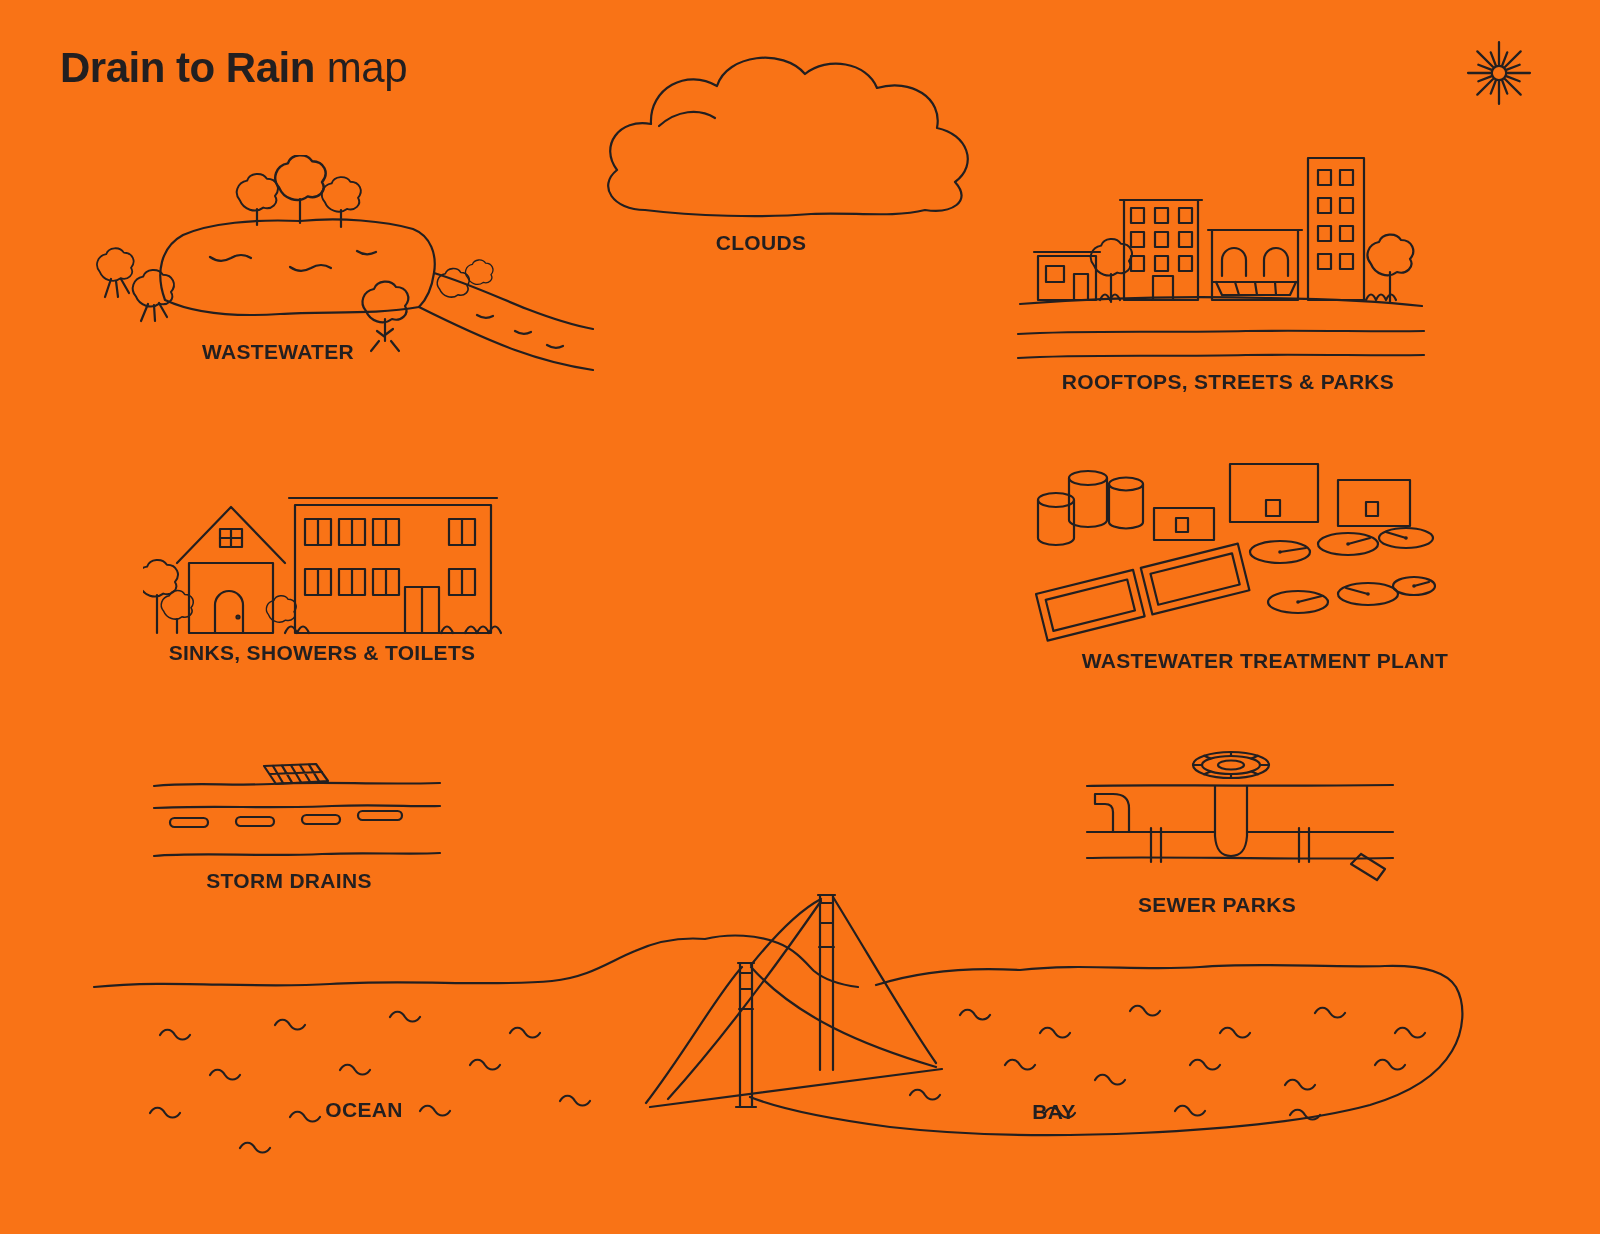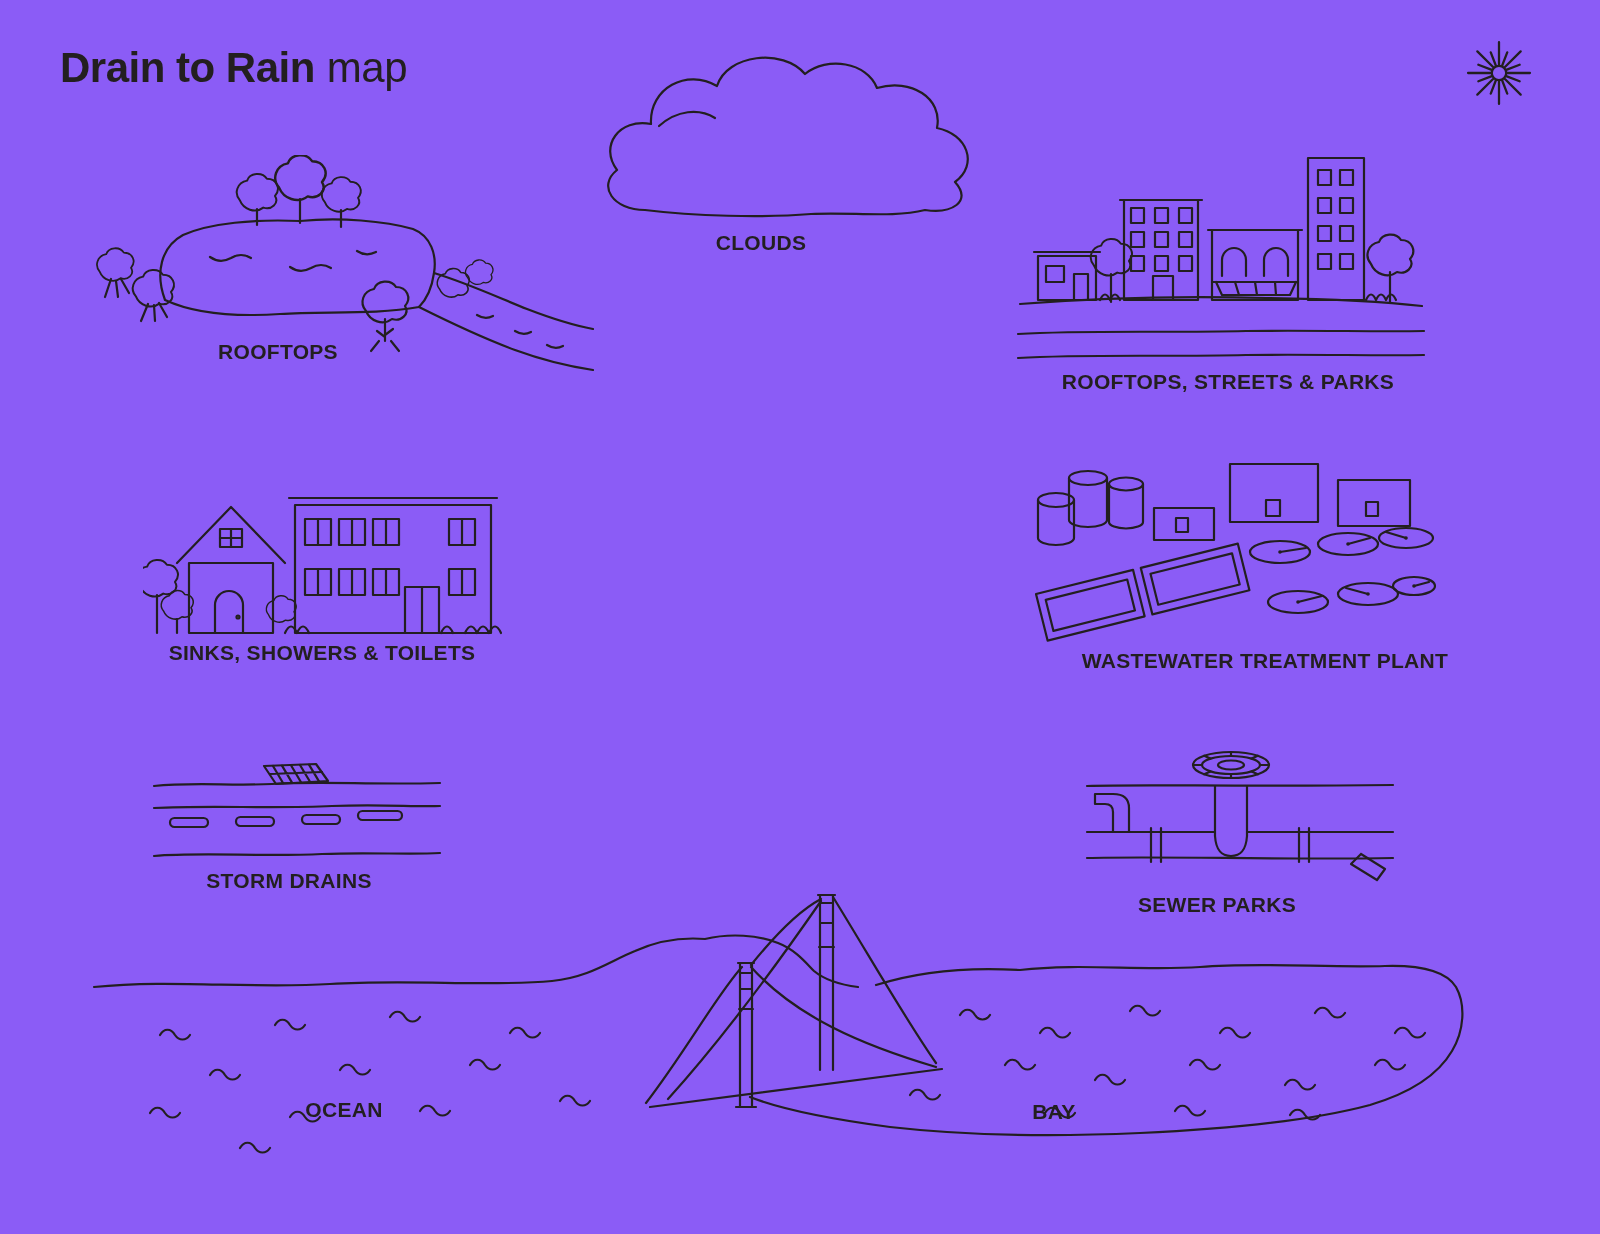--- a/index.html
+++ b/index.html
@@ -2,21 +2,21 @@
 <html><head>
 <meta charset="utf-8">
 <style>
   * { margin:0; padding:0; box-sizing:border-box; }
   html,body { background:#ffffff; }
   body {
     width:1600px; height:1234px;
     font-family:"Liberation Sans", sans-serif;
     color:#231f20; overflow:hidden;
   }
-  .canvas { position:relative; width:1600px; height:1234px; background:#8b5cf6; }
+  .canvas { position:relative; width:1600px; height:1234px; background:#f97316; }
   .title { position:absolute; left:60px; top:44px; font-size:42px; letter-spacing:-0.5px; white-space:nowrap; }
   .title .strong { font-weight:700; }
   .title .light { font-weight:400; margin-left:12px; }
   .figure { position:absolute; }
   .figure svg, .sun { display:block; width:100%; height:100%; }
   .sunwrap { position:absolute; left:1466px; top:40px; width:66px; height:66px; }
   .label {
     position:absolute; transform:translateX(-50%);
     font-weight:700; font-size:21px; letter-spacing:0.3px;
     white-space:nowrap; color:#231f20;
@@ -334,23 +334,23 @@
           <use href="#wave" x="1195" y="220"></use>
           <use href="#wave" x="1285" y="200"></use>
         <use href="#wave" x="955" y="248"></use>
           <use href="#wave" x="1085" y="246"></use>
           <use href="#wave" x="1200" y="250"></use>
           <use href="#wave" x="820" y="230"></use>
       </g>
     </svg>
   </div>
 
-  <div class="label" style="left:278px; top:340px;">ROOFTOPS</div>
+  <div class="label" style="left:278px; top:340px;">WASTEWATER</div>
   <div class="label" style="left:761px; top:231px;text-align:center;">CLOUDS</div>
   <div class="label" style="left:1228px; top:370px;">ROOFTOPS, STREETS &amp; PARKS</div>
   <div class="label" style="left:322px; top:641px;">SINKS, SHOWERS &amp; TOILETS</div>
   <div class="label" style="left:1217px; top:649px;margin-left:48px;">WASTEWATER TREATMENT PLANT</div>
   <div class="label" style="left:289px; top:869px;">STORM DRAINS</div>
   <div class="label" style="left:1217px; top:893px;">SEWER PARKS</div>
-  <div class="label" style="left:344px; top:1098px;">OCEAN</div>
+  <div class="label" style="left:364px; top:1098px;">OCEAN</div>
   <div class="label" style="left:1054px; top:1100px;">BAY</div>
 
 </div>
 
 </body></html>

